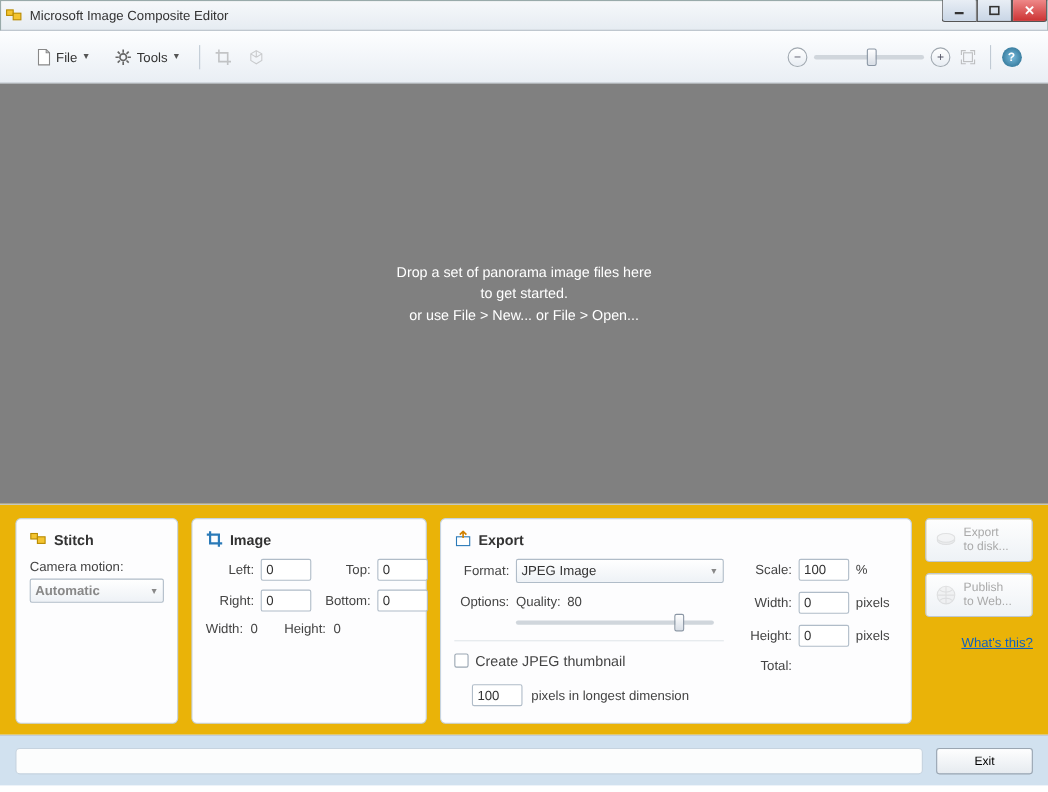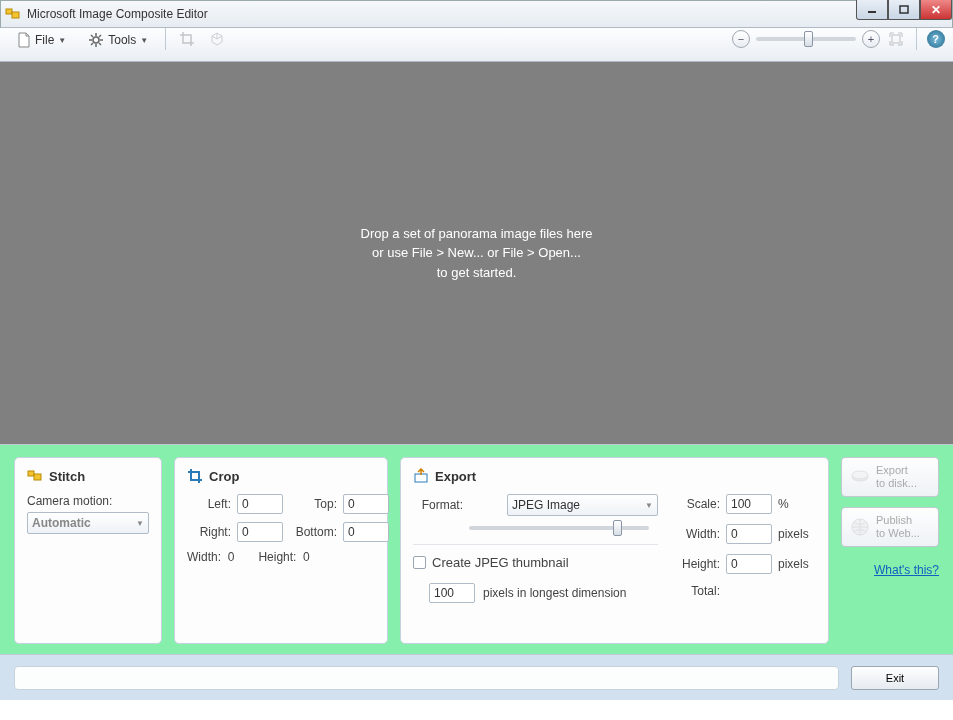--- a/index.html
+++ b/index.html
@@ -9,46 +9,46 @@
 .titlebar { height: 28px; background: linear-gradient(#f6f8fa,#e6ecf2); border: 1px solid #9aa; border-bottom: 1px solid #b0bac4; display: flex; align-items: center; padding: 0 4px; position: relative; }
 .titlebar .app-icon { width: 16px; height: 16px; margin-right: 6px; display: inline-flex; }
 .titlebar .title-text { font-size: 12px; color: #333; }
 .winbtns { position: absolute; right: 0; top: -1px; display: flex; }
 .winbtn { width: 32px; height: 20px; border: 1px solid #555; border-top: none; display: flex; align-items: center; justify-content: center; font-size: 10px; font-family: Arial; }
 .winbtn.min { background: linear-gradient(#e8eef5,#c9d6e6); border-radius: 0 0 0 3px; color: #222; }
 .winbtn.max { background: linear-gradient(#e8eef5,#c9d6e6); color: #222; }
 .winbtn.close { background: linear-gradient(#e88,#c33); border-radius: 0 0 3px 0; color: #fff; font-weight: bold; font-size: 12px; }
 
 
-.toolbar { height: 34px; background: linear-gradient(#fdfeff,#e9eef4); border-bottom: 1px solid #b0bac4; display: flex; align-items: flex-start; padding: 0 8px; gap: 4px; }
+.toolbar { height: 48px; background: linear-gradient(#fdfeff,#e9eef4); border-bottom: 1px solid #b0bac4; display: flex; align-items: center; padding: 0 24px; gap: 4px; }
 .tbtn { display: inline-flex; align-items: center; gap: 4px; padding: 3px 8px; font-size: 12px; color: #333; border: 1px solid transparent; border-radius: 3px; cursor: pointer; }
 .tbtn .caret { font-size: 8px; color: #555; }
 .tdiv { width: 1px; height: 22px; background: #c0cad4; margin: 0 4px; }
 .ticon { opacity: .45; padding: 3px 5px; display: inline-flex; }
 .toolbar-right { margin-left: auto; display: flex; align-items: center; gap: 6px; }
 .zoom-btn { width: 18px; height: 18px; border: 1px solid #a0a8b0; border-radius: 50%; display: flex; align-items: center; justify-content: center; font-size: 11px; color: #556; background: linear-gradient(#fff,#e8edf3); cursor: pointer; }
 .zoom-track { width: 100px; height: 4px; background: #d0d6dc; border-radius: 2px; position: relative; }
 .zoom-thumb { position: absolute; top: -6px; left: 48px; width: 9px; height: 16px; background: linear-gradient(#fff,#d8dee6); border: 1px solid #8a96a4; border-radius: 2px; }
 .fit-icon { opacity: .5; padding: 0 2px; }
 .help-btn { width: 18px; height: 18px; border-radius: 50%; background: radial-gradient(#7bd,#268); color: #fff; display: flex; align-items: center; justify-content: center; font-size: 11px; font-weight: bold; cursor: pointer; }
 
 
 .canvas { height: 382px; background: #808080; display: flex; align-items: center; justify-content: center; }
 .drop-msg { text-align: center; color: #fff; font-size: 13px; line-height: 1.5; }
 
 
-.panel-strip { background: #86efac; padding: 12px 14px 10px; height: 210px; display: flex; gap: 12px; border-top: 1px solid #c0cad4; }
+.panel-strip { background: #eab308; padding: 12px 14px 10px; height: 210px; display: flex; gap: 12px; border-top: 1px solid #c0cad4; }
 .panel { background: #fdfdfe; border: 1px solid #c6d3df; border-radius: 5px; padding: 10px 12px; }
 .panel.stitch { width: 148px; }
 .panel.crop { width: 214px; }
 .panel.export { flex: 1; }
 .phead { display: flex; align-items: center; gap: 6px; font-size: 13px; font-weight: bold; color: #333; margin-bottom: 10px; }
 .plabel { font-size: 12px; color: #444; }
 .select { width: 100%; height: 22px; border: 1px solid #b0bcc8; border-radius: 2px; background: linear-gradient(#fff,#eef2f6); font-size: 12px; padding: 0 4px; display: flex; align-items: center; justify-content: space-between; color: #888; cursor: default; }
-.select.enabled { color: #333; cursor: pointer; margin-left: 38px; }
+.select.enabled { color: #333; cursor: pointer; }
 .select .caret { font-size: 8px; color: #888; }
 .btn-sm { height: 24px; padding: 0 10px; border: 1px solid #c0c8d0; border-radius: 3px; background: linear-gradient(#fefefe,#eef1f5); font-size: 12px; color: #aaa; cursor: default; display: inline-flex; align-items: center; }
 .crop-top { display: flex; gap: 6px; margin-bottom: 14px; }
 .crop-grid { display: grid; grid-template-columns: 48px 50px 52px 50px; row-gap: 8px; column-gap: 2px; align-items: center; font-size: 12px; color: #444; }
 .crop-grid .lbl { text-align: right; padding-right: 4px; }
 .num-input { width: 46px; height: 20px; border: 1px solid #b0bcc8; border-radius: 2px; font-size: 12px; padding: 0 4px; background: #fff; color: #333; }
 .crop-bottom { display: flex; gap: 24px; font-size: 12px; color: #444; margin-top: 8px; }
 
 .export-body { display: flex; gap: 18px; }
 .export-left { flex: 1; }
@@ -157,22 +157,22 @@
         </svg>
       </span>
     <div class="tdiv"></div>
     <div class="help-btn">?<span class="caret" style="font-size:7px;margin-left:1px;"></span></div>
   </div>
 </div>
 
 <div class="canvas">
   <div class="drop-msg">
     <div>Drop a set of panorama image files here</div>
+    <div>to get started.</div>
     <div>or use File &gt; New... or File &gt; Open...</div>
-    <div>to get started.</div>
   </div>
 </div>
 
 <div class="panel-strip">
 
   <div class="panel stitch">
     <div class="phead">
       <span>
           <svg width="16" height="16">
             <rect x="1" y="3" width="6" height="5" fill="#f4c430" stroke="#b88a00"></rect>
@@ -188,21 +188,21 @@
     </div>
   </div>
 
   <div class="panel crop">
     <div class="phead">
       <span>
           <svg width="16" height="16">
             <path d="M4 1v11h11M1 4h11v11" fill="none" stroke="#2a7ab8" stroke-width="2"></path>
           </svg>
         </span>
-      <span>Crop</span>
+      <span>Image</span>
     </div>
     <div class="crop-grid">
       <span class="lbl">Left:</span>
       <input class="num-input" value="0" style="">
       <span class="lbl">Top:</span>
       <input class="num-input" value="0" style="">
       <span class="lbl">Right:</span>
       <input class="num-input" value="0" style="">
       <span class="lbl">Bottom:</span>
       <input class="num-input" value="0" style="">
@@ -224,20 +224,25 @@
       <span>Export</span>
     </div>
     <div class="export-body">
       <div class="export-left">
         <div class="frow">
           <span class="lbl">Format:</span>
           <div class="select enabled" style="flex:1;">
             <span>JPEG Image</span>
             <span class="caret">▼</span>
           </div>
+        </div>
+        <div class="frow">
+          <span class="lbl">Options:</span>
+          <span>Quality:</span>
+          <span>80</span>
         </div>
         <div class="qslider">
           <div class="thumb"></div>
         </div>
         <div class="hr"></div>
         <label class="chk">
           <span class="chkbox"></span>
           <span>Create JPEG thumbnail</span>
         </label>
         <div class="thumb-row">

